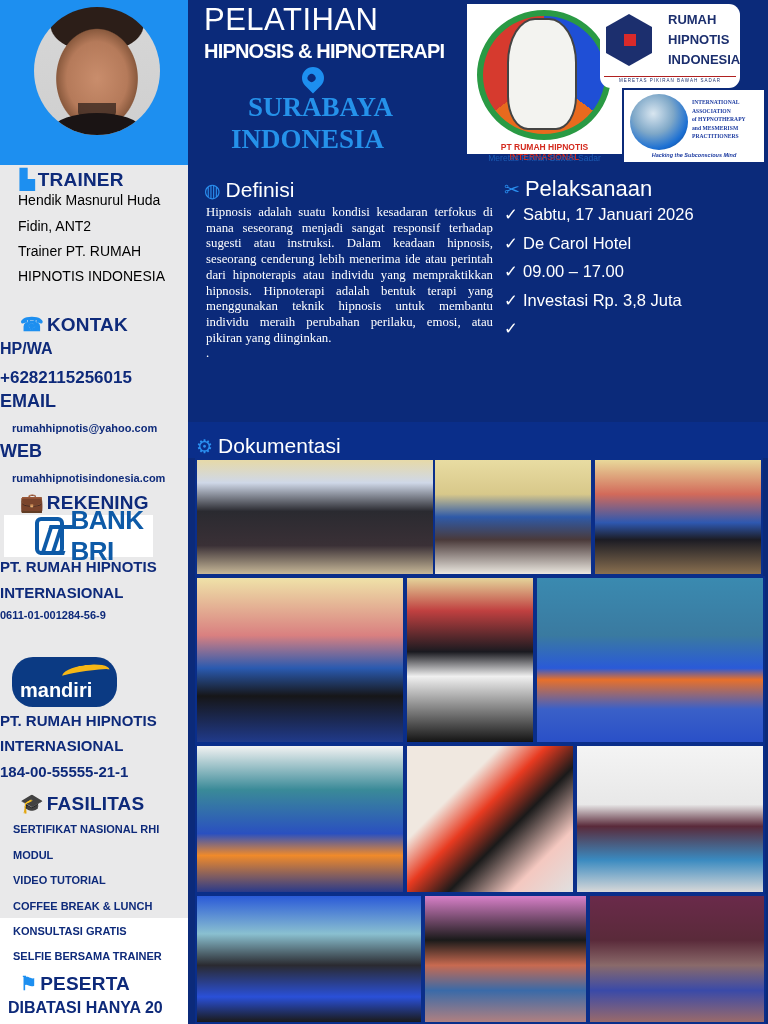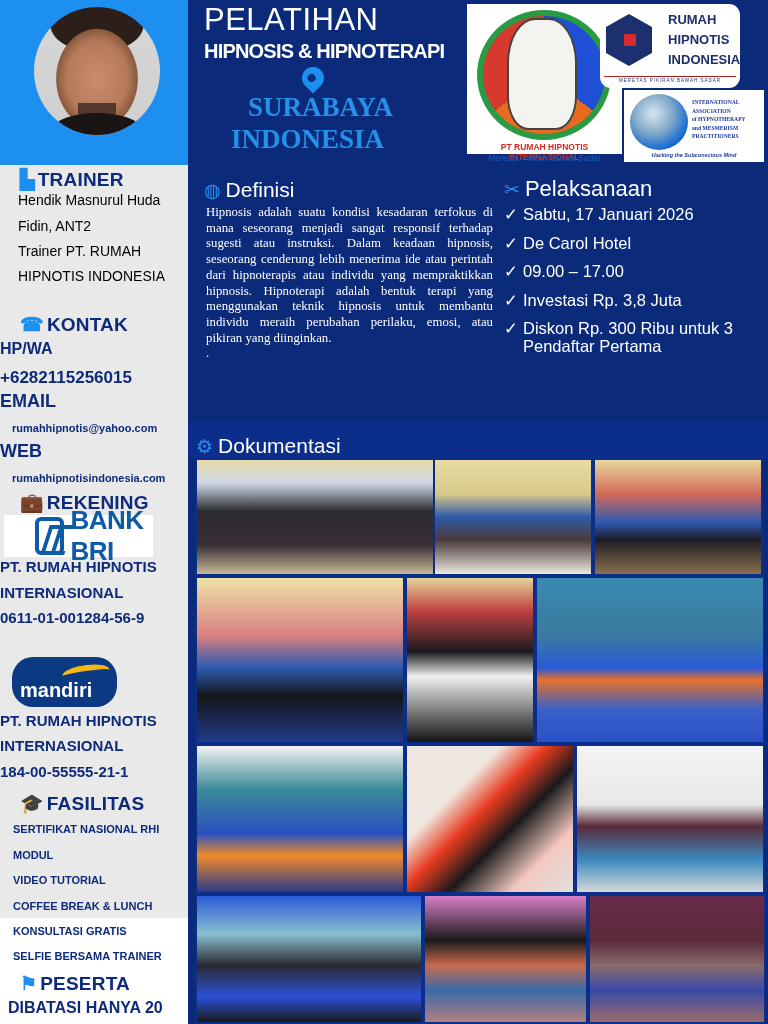--- a/index.html
+++ b/index.html
@@ -101,21 +101,21 @@
   <div class="sb-b" style="top:441px;font-size:18px;">WEB</div>
   <div class="sb-xs" style="top:472px;">rumahhipnotisindonesia.com</div>
 
   <div class="sb-h" style="top:491px;"><span class="ic">💼</span><span>REKENING</span></div>
   <div id="bri-logo">
     <div id="bri-mark"></div>
     <span id="bri-text">BANK BRI</span>
   </div>
   <div class="sb-b" style="top:558px;font-size:15px;">PT. RUMAH HIPNOTIS</div>
   <div class="sb-b" style="top:584px;font-size:15px;">INTERNASIONAL</div>
-  <div class="sb-b" style="top:609px;font-size:15px;">0611-01-001284-56-9</div>
+  <div class="sb-b" style="top:609px;font-size:11px;">0611-01-001284-56-9</div>
 
   <div id="mandiri-logo">
     <div class="wave"></div>
     <span id="mandiri-text">mandiri</span>
   </div>
   <div class="sb-b" style="top:712px;font-size:15px;">PT. RUMAH HIPNOTIS</div>
   <div class="sb-b" style="top:737px;font-size:15px;">INTERNASIONAL</div>
   <div class="sb-b" style="top:763px;font-size:15px;">184-00-55555-21-1</div>
 
   <div id="sb-white"></div>
@@ -167,21 +167,21 @@
 <div id="definisi-text">
   <span>Hipnosis adalah suatu kondisi kesadaran terfokus di mana seseorang menjadi sangat responsif terhadap sugesti atau instruksi. Dalam keadaan hipnosis, seseorang cenderung lebih menerima ide atau perintah dari hipnoterapis atau individu yang mempraktikkan hipnosis. Hipnoterapi adalah bentuk terapi yang menggunakan teknik hipnosis untuk membantu individu meraih perubahan perilaku, emosi, atau pikiran yang diinginkan.</span><br><span>.</span>
 </div>
 
 <div class="sec-h" style="left:504px;top:168px;font-size:22px;"><span class="ic">✂</span><span>Pelaksanaan</span></div>
 <ul id="pel-list">
   <li><span class="chk">✓</span><span>Sabtu, 17 Januari 2026</span></li>
   <li><span class="chk">✓</span><span>De Carol Hotel</span></li>
   <li><span class="chk">✓</span><span>09.00 – 17.00</span></li>
   <li><span class="chk">✓</span><span>Investasi Rp. 3,8 Juta</span></li>
-  <li style="line-height:18px;"><span class="chk">✓</span><span>Diskon Rp. 300 Ribu untuk 3 Pendaftar Pertama</span></li>
+  <li style="line-height:18px;"><span class="chk">✓</span></li>
 </ul>
 
 <div id="doc-bar"></div>
 <div class="sec-h" style="left:196px;top:426px;"><span class="ic">⚙</span><span>Dokumentasi</span></div>
 
 <div class="photo" style="left:195px;top:458px;width:240px;height:118px;background:linear-gradient(180deg,#e6d9a8 0%,#cfd8e8 20%,#2a2a30 45%,#3a3036 75%,#c7b898 100%);"></div>
 <div class="photo" style="left:433px;top:458px;width:160px;height:118px;background:linear-gradient(180deg,#e8dca2 0%,#d8c88a 30%,#2f5aa8 50%,#4a3a3a 70%,#ece8e0 100%);"></div>
 <div class="photo" style="left:593px;top:458px;width:170px;height:118px;background:linear-gradient(180deg,#e8d89a 0%,#d26a5a 30%,#2e58b0 55%,#1c1c24 70%,#8a7050 100%);"></div>
 
 <div class="photo" style="left:195px;top:576px;width:210px;height:168px;background:linear-gradient(180deg,#efe2a8 0%,#d98080 35%,#2a5ab0 55%,#161618 72%,#203a8a 100%);"></div>

